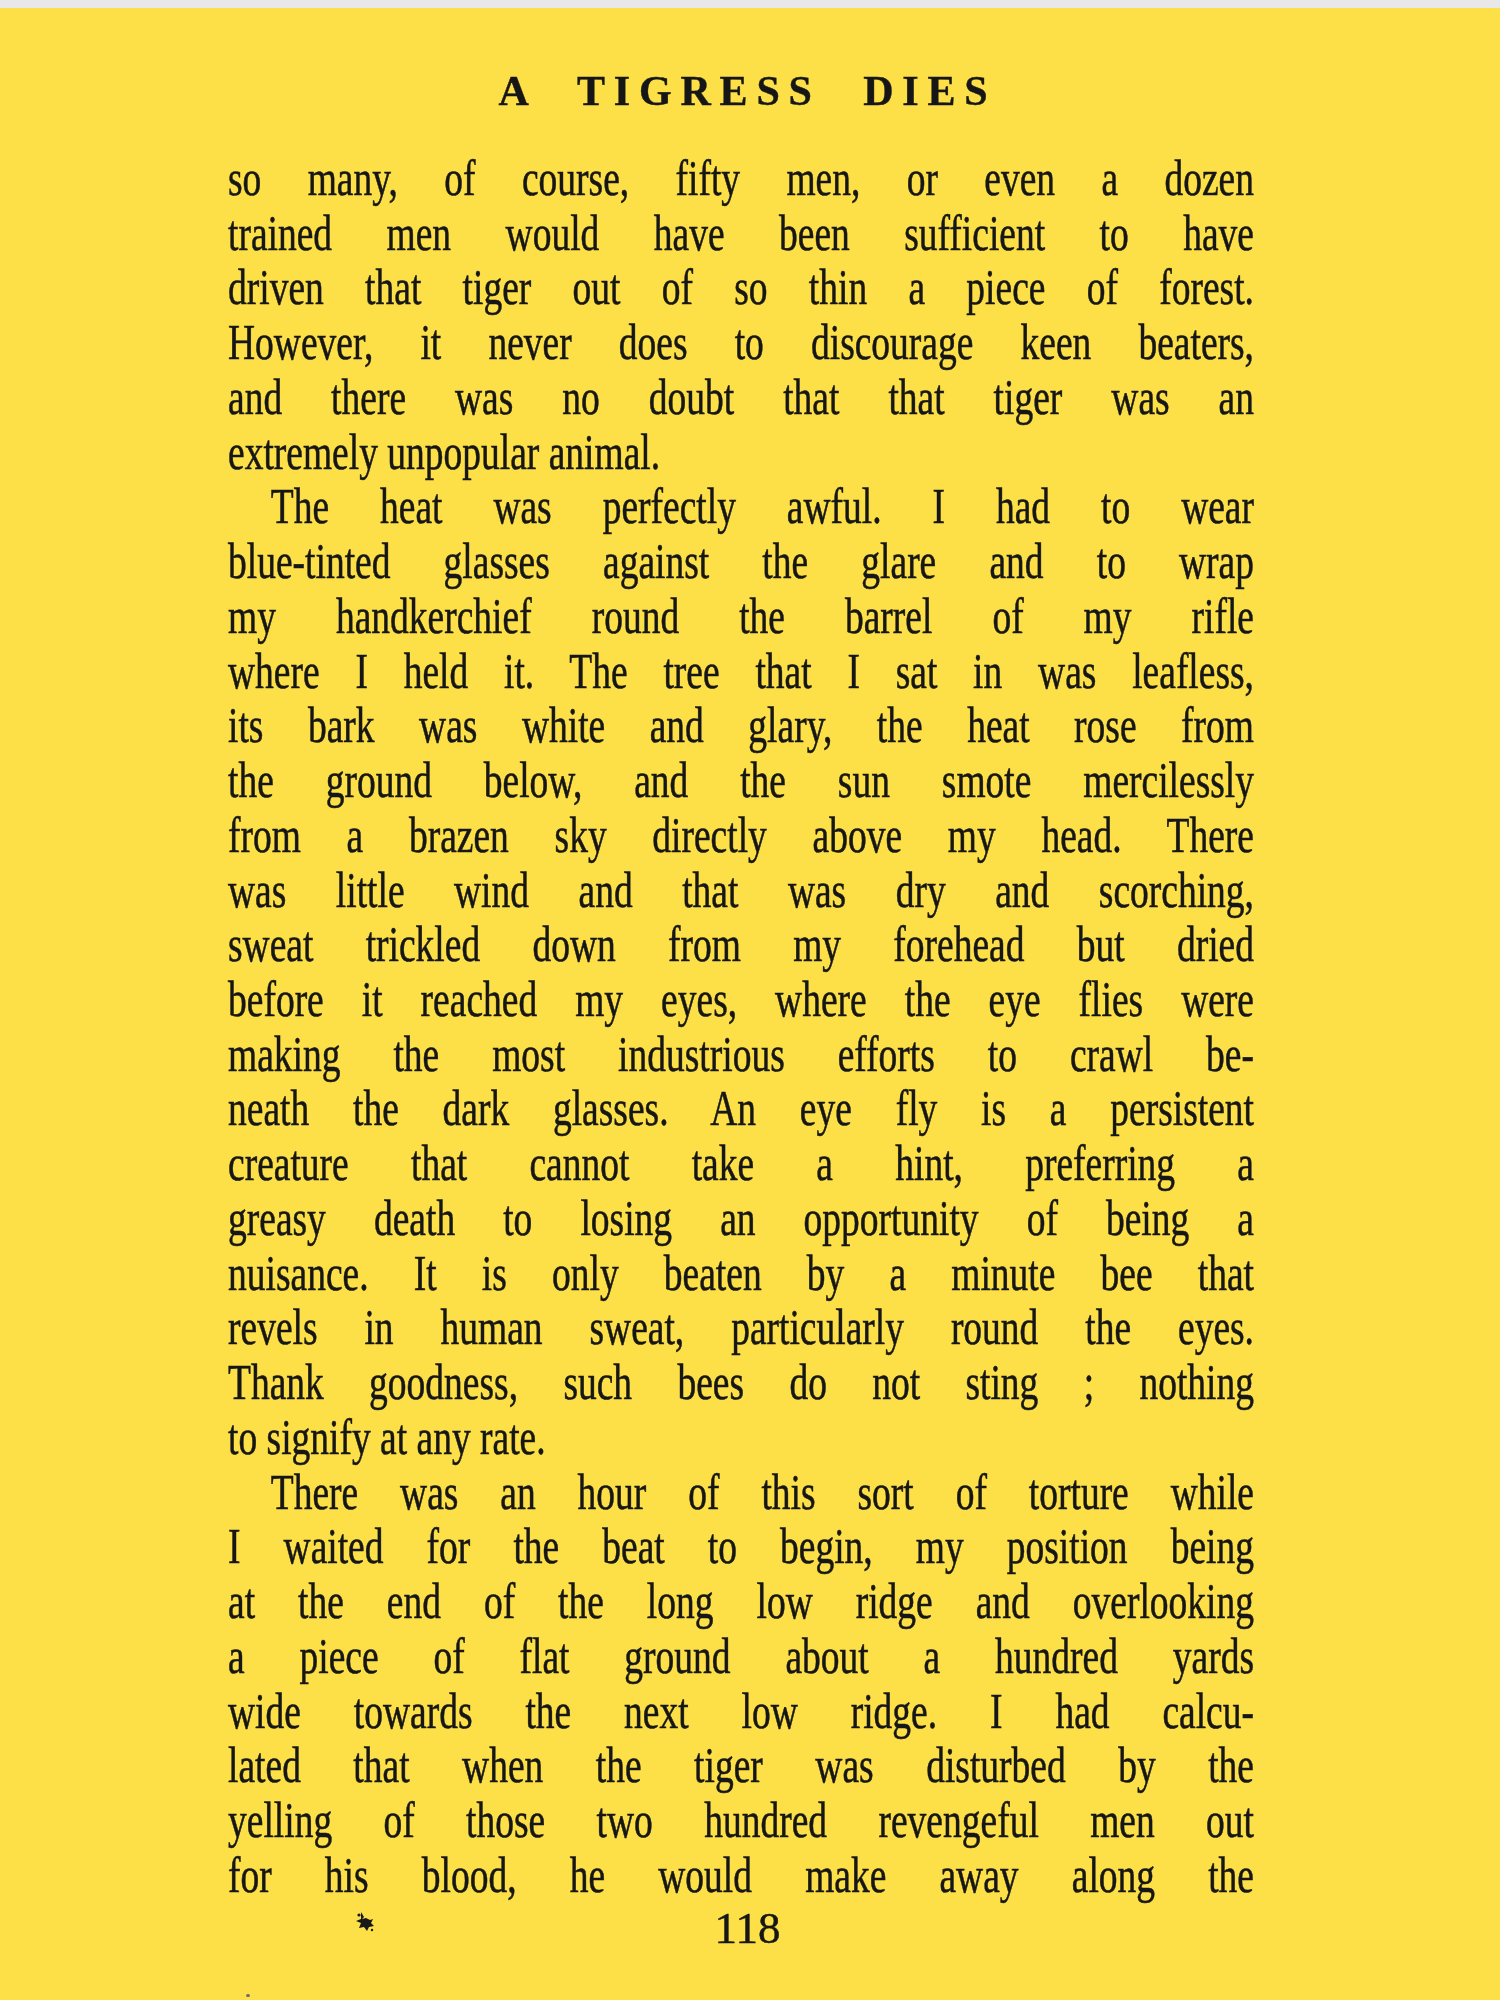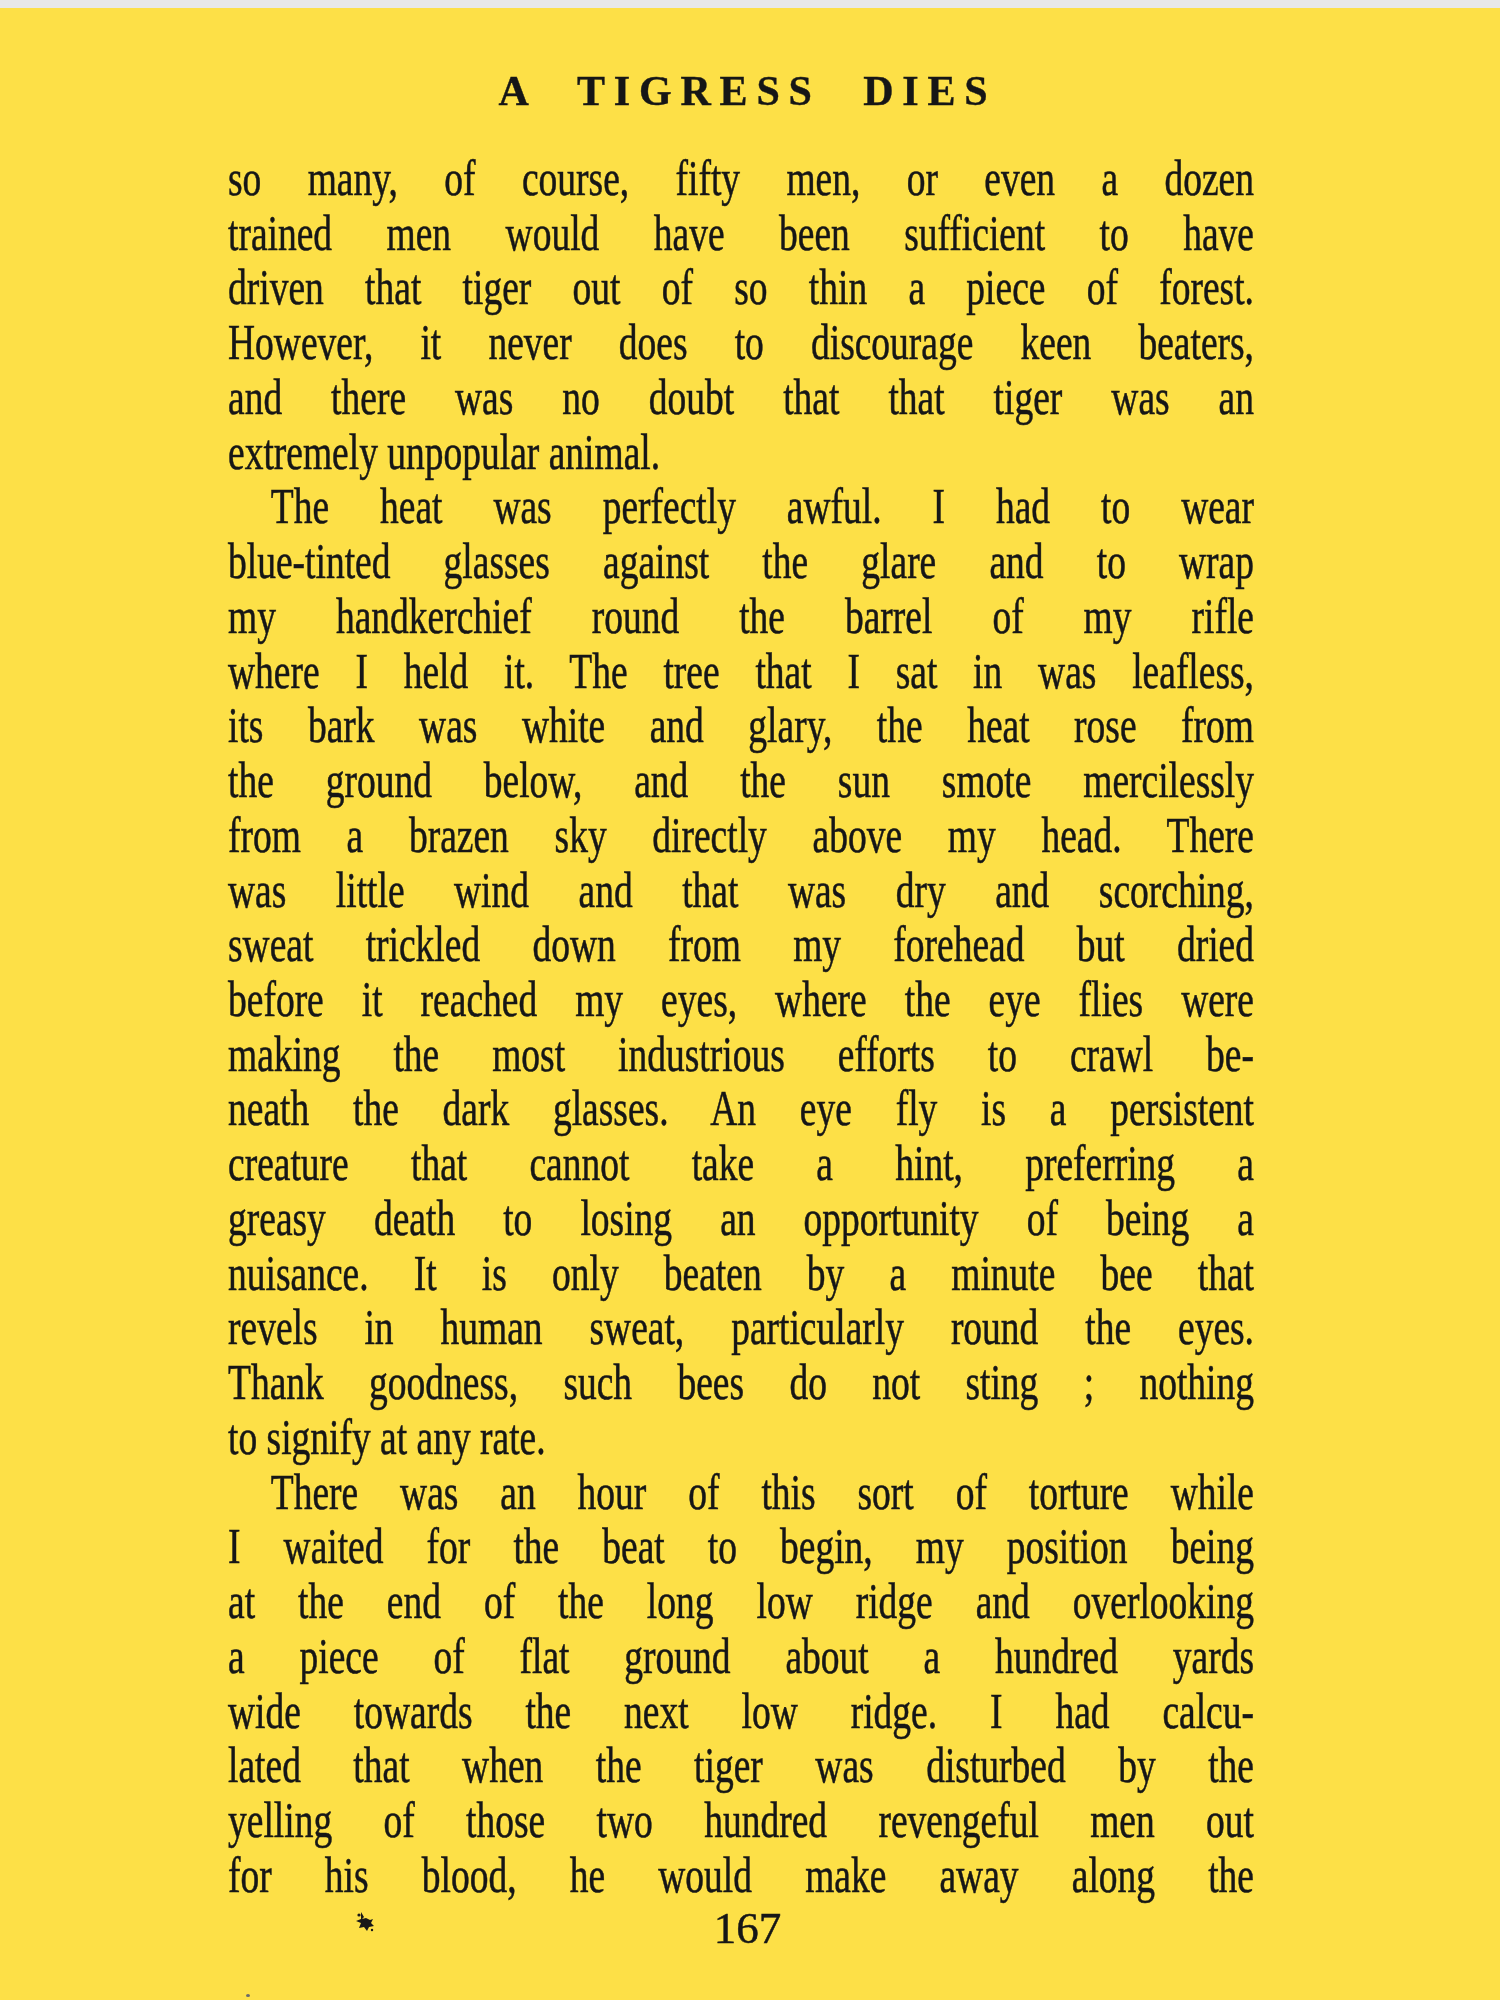--- a/index.html
+++ b/index.html
@@ -106,17 +106,17 @@
     </div>
 
   <span class="ink-blot">
     <svg width="28" height="30" viewBox="0 0 28 30" aria-hidden="true">
       <path d="M9 2 L12 7 L10 9 L14 8 L18 10 L21 9 L19 13 L22 16 L17 17 L15 21 L12 17 L7 18 L9 13 L4 11 L9 9 Z" fill="#181818"></path>
       <circle cx="7" cy="5" r="1.6" fill="#181818"></circle>
       <circle cx="20" cy="20" r="1.2" fill="#181818"></circle>
     </svg>
   </span>
 
-  <div class="page-number">167</div>
+  <div class="page-number">118</div>
 
   <span class="paper-speck"></span>
 
 </div>
 
 </body></html>

